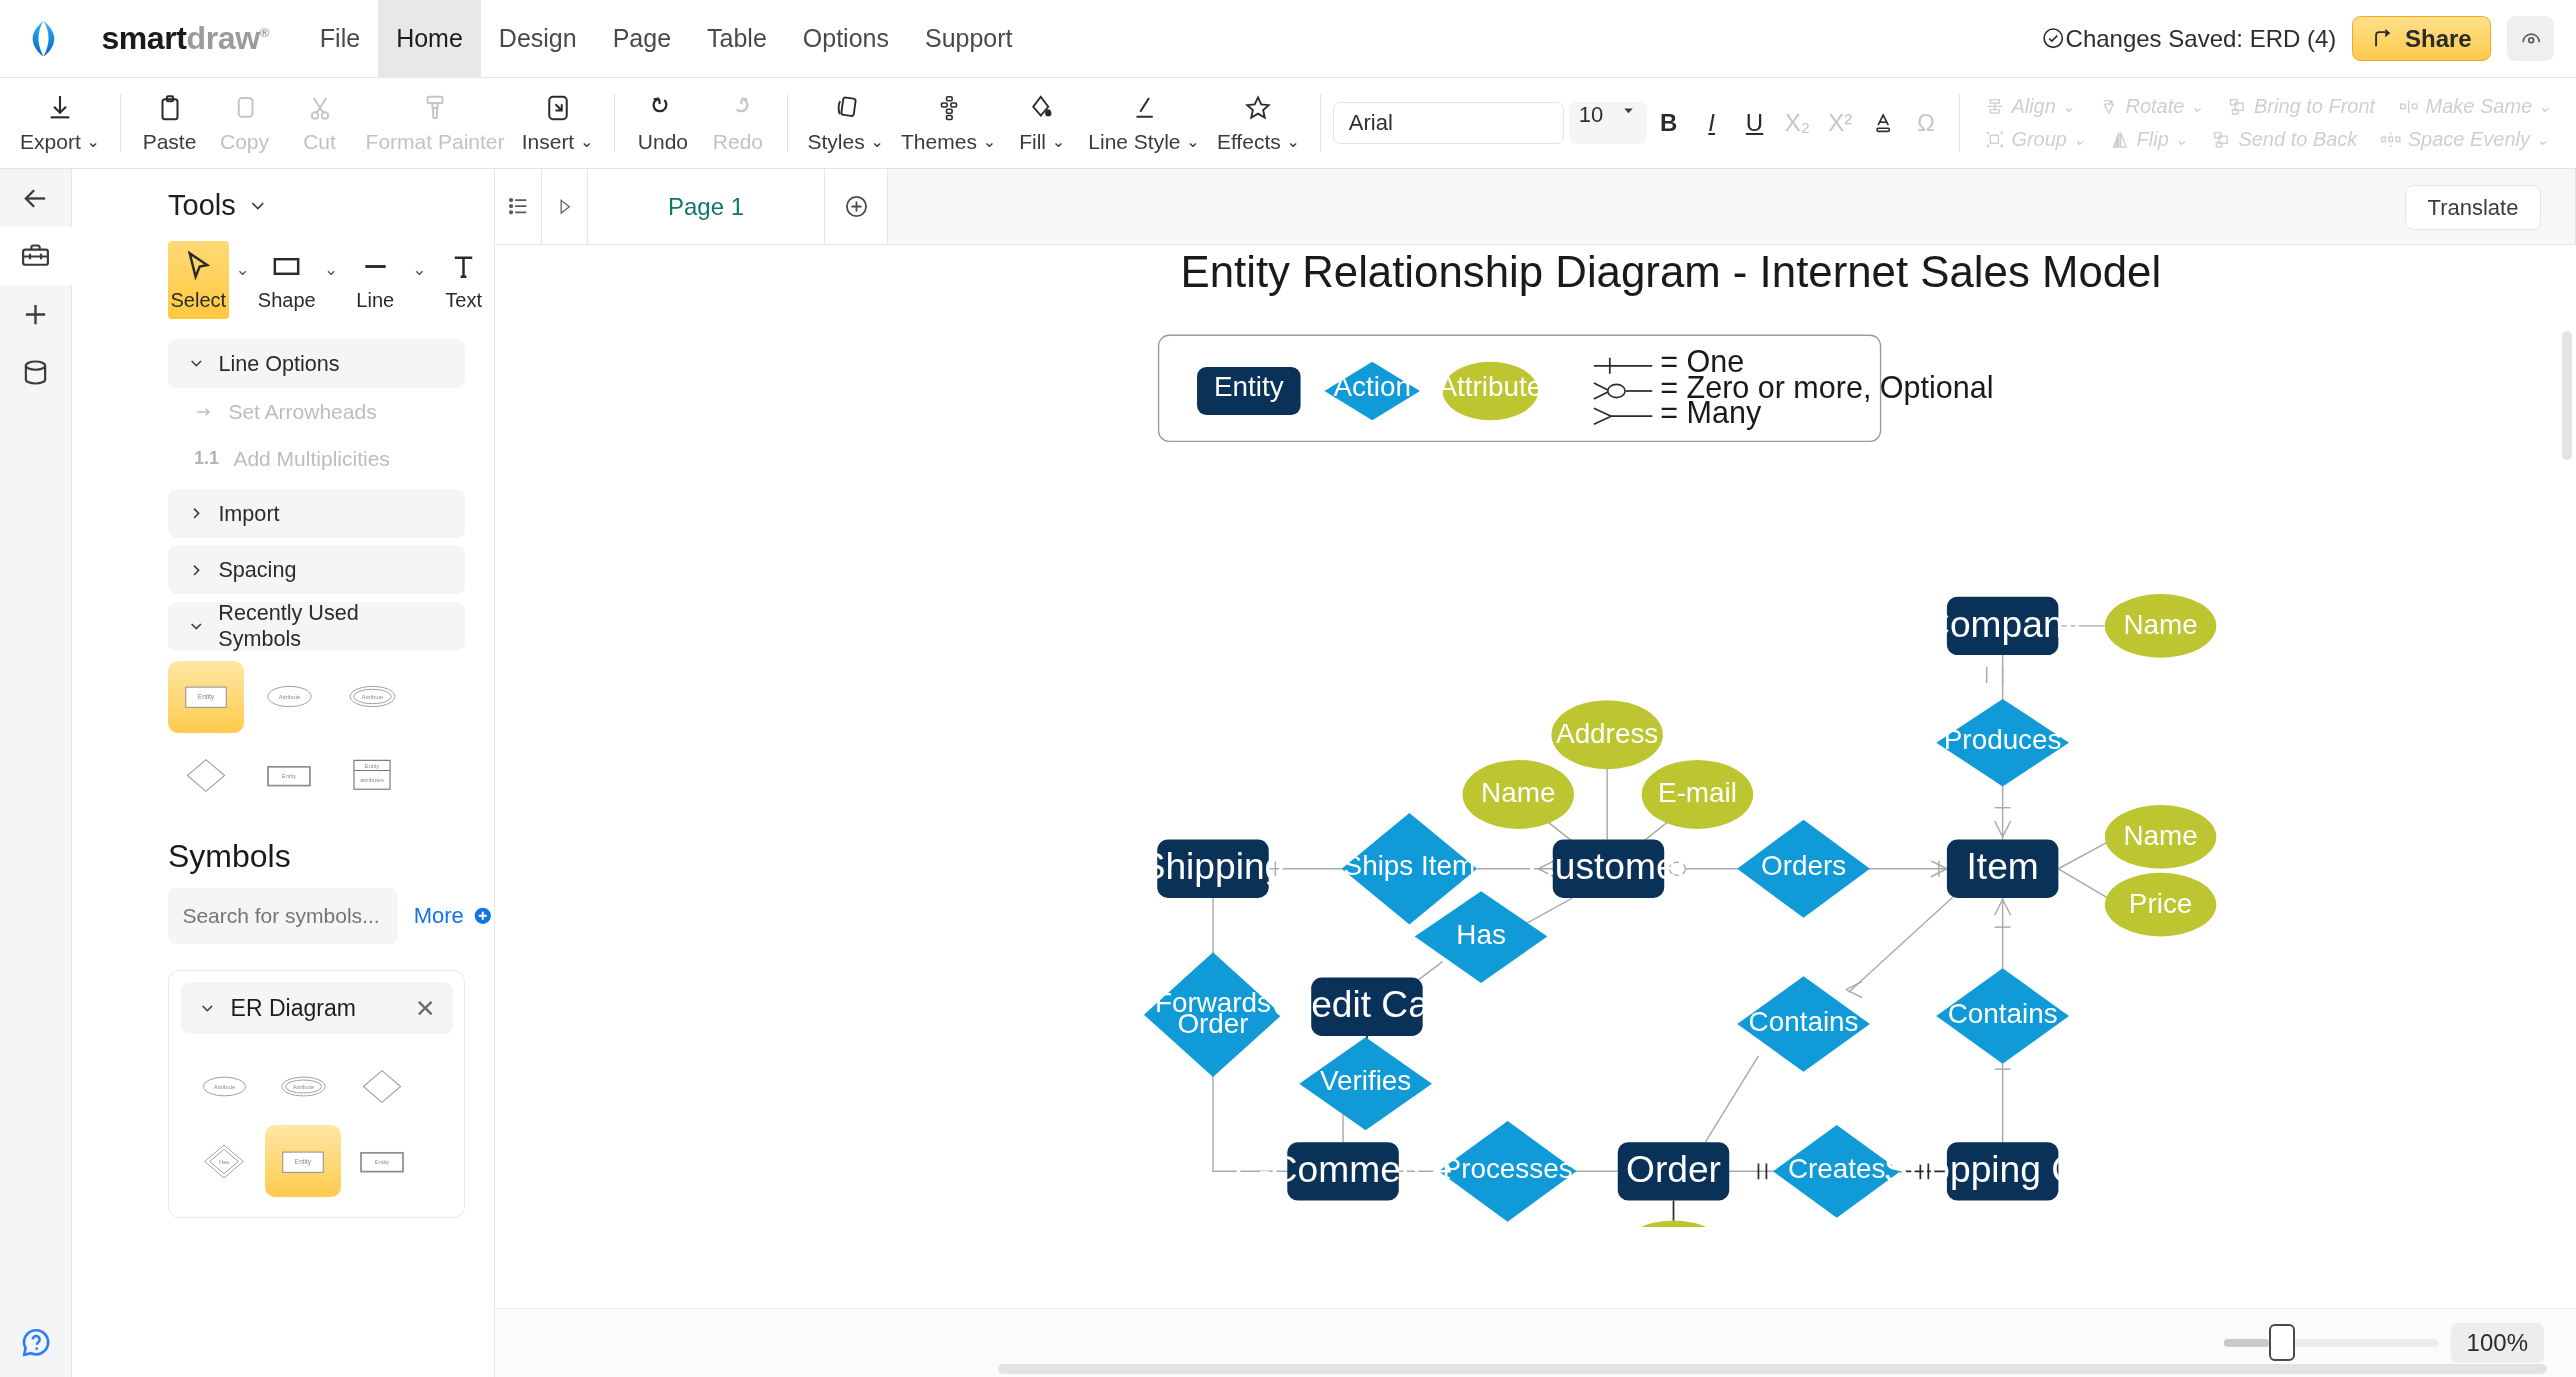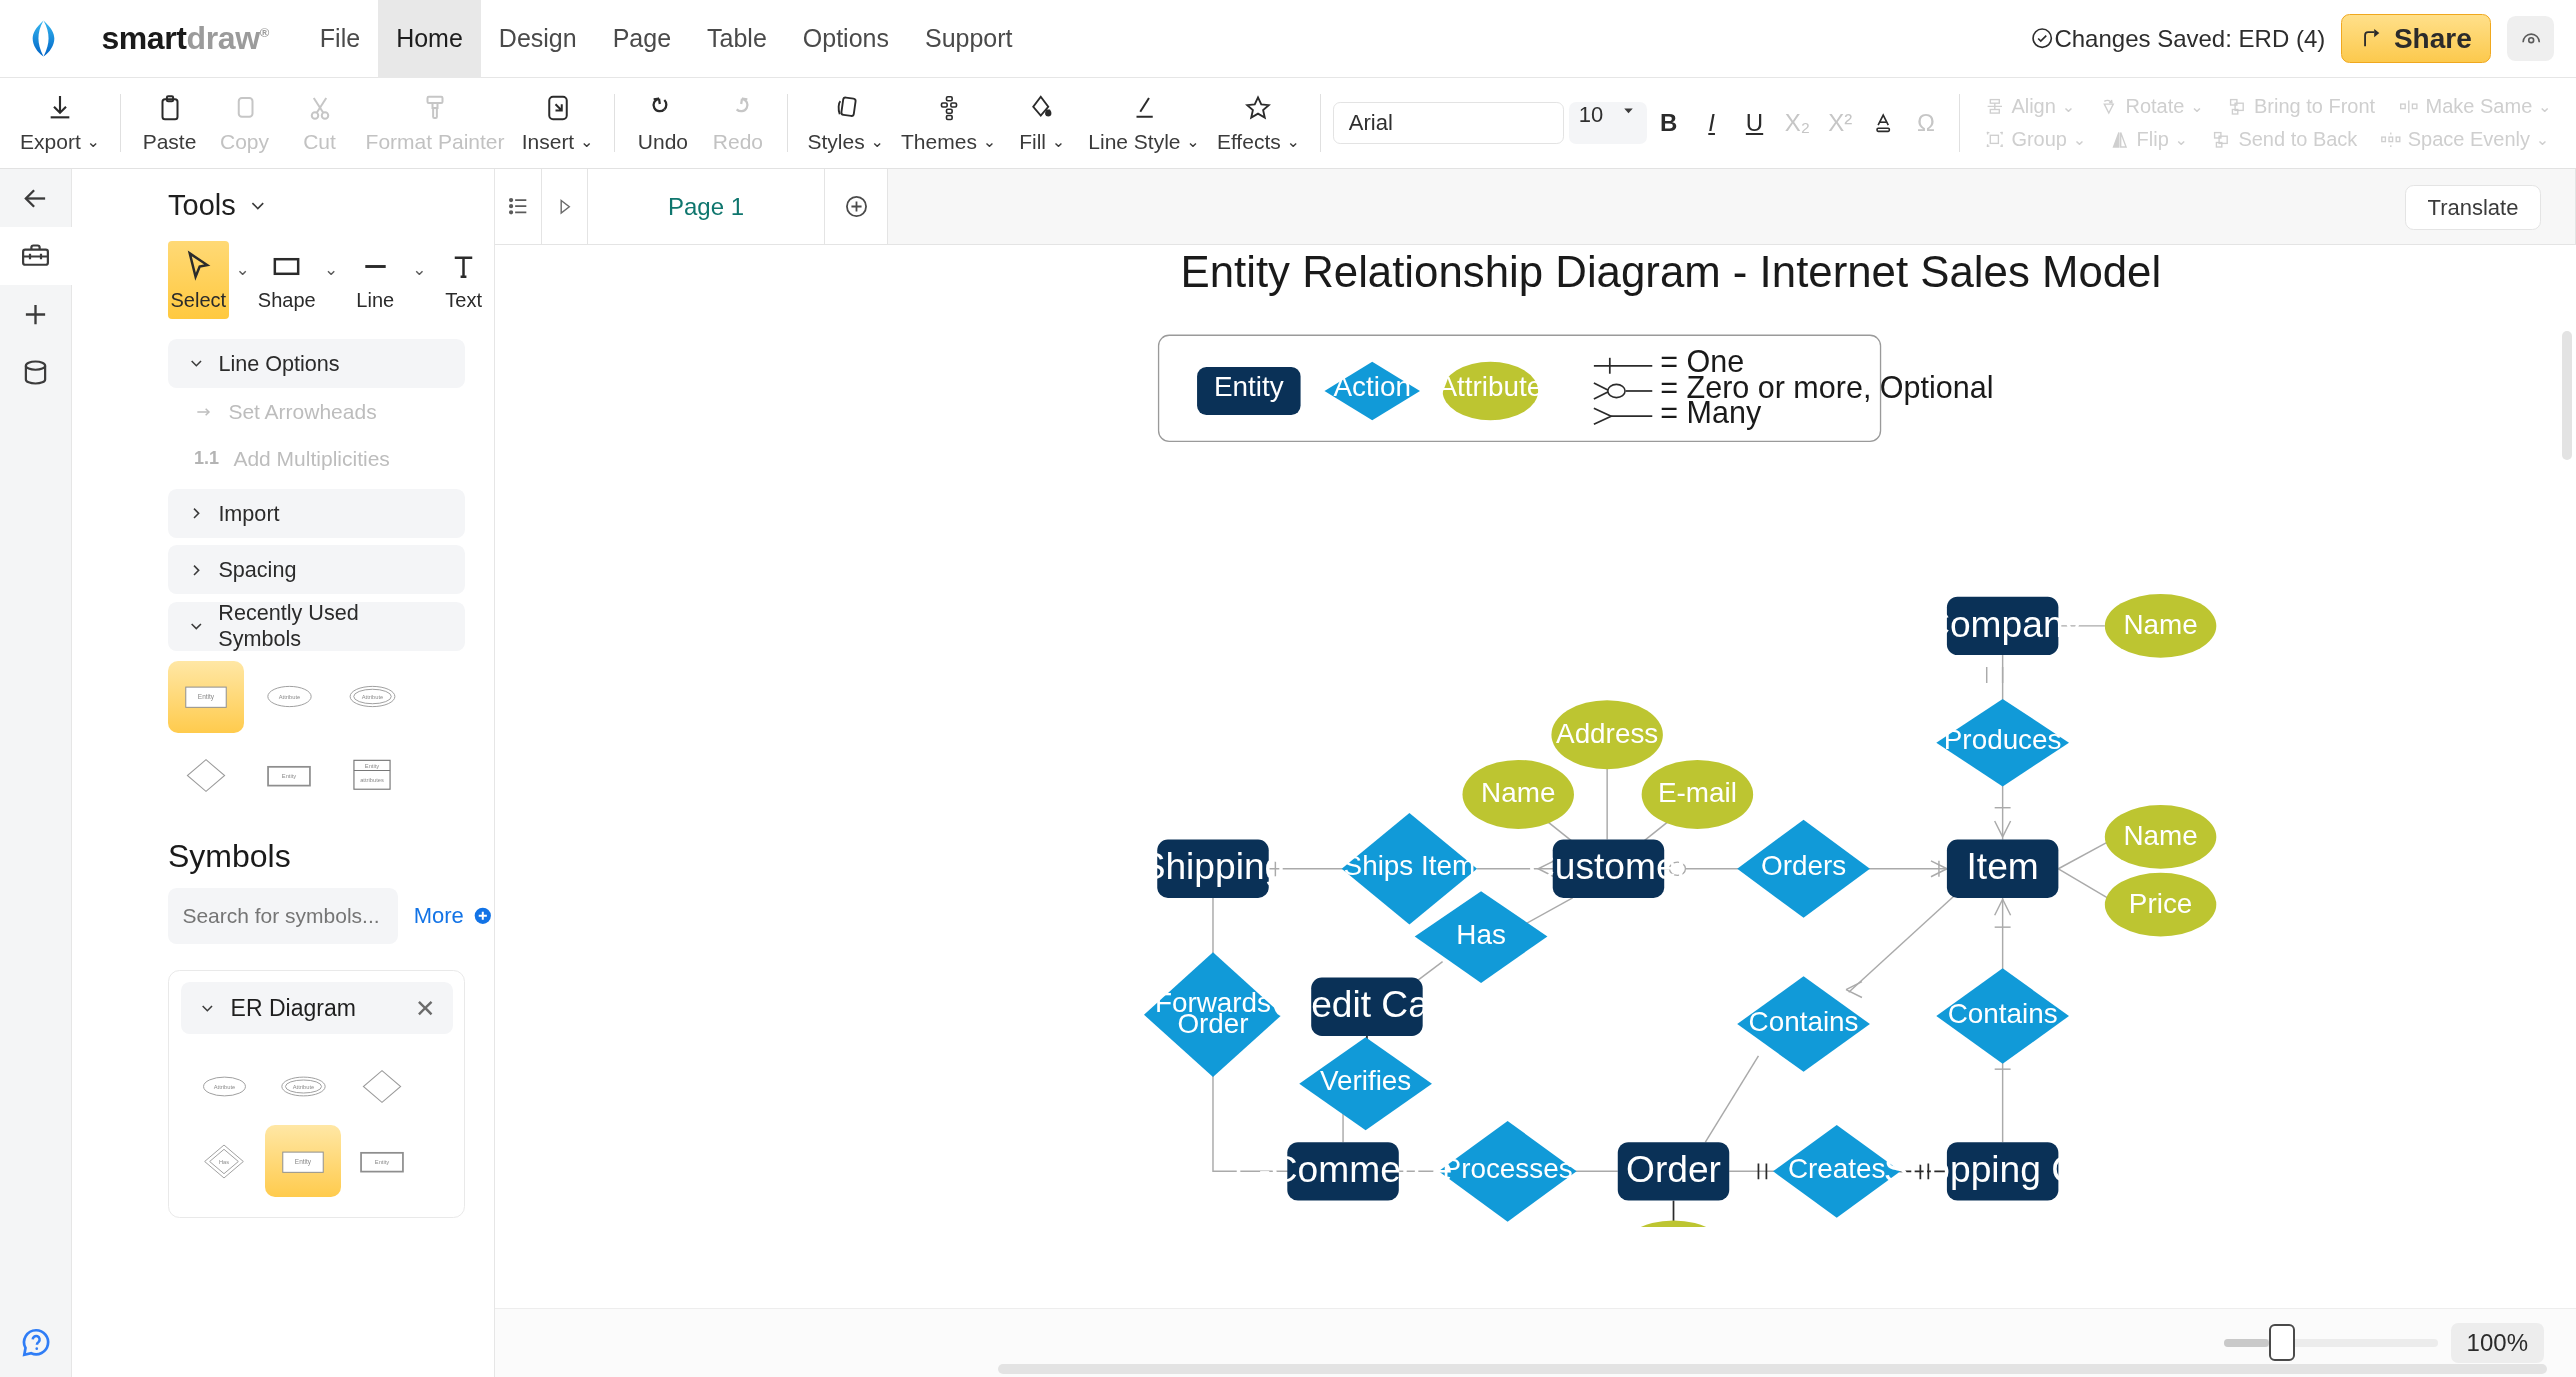--- a/index.html
+++ b/index.html
@@ -35,21 +35,21 @@
   }
   .menu-item.active { background: #e8e8e8; color: #1d1d1d; }
 
   .menubar-right { margin-left: auto; display: flex; align-items: center; margin-right: 21.6px; gap: 16px; }
   .saved-status { display: flex; align-items: center; font-size: 24px; color: #2d2d2d; }
   .check-circle { width: 24.4px; height: 24.4px; }
   .share-btn {
     display: flex; align-items: center; gap: 8.6px;
     background: linear-gradient(180deg,#ffe08a 0%, #fcc94d 100%);
     border: 1.4px solid #f0a81e; border-radius: 8.6px;
-    padding: 7.2px 18.7px; font-size: 28px; font-weight: 600; color: #2b2b2b; cursor: pointer;
+    padding: 7.2px 18.7px; font-size: 24px; font-weight: 600; color: #2b2b2b; cursor: pointer;
   }
   .eye-btn {
     width: 47px; height: 45px; background: #efefef; border-radius: 8.6px;
     display: flex; align-items: center; justify-content: center; cursor: pointer;
   }
 
   
   .ribbon {
     height: 91px; min-height: 91px;
     display: flex; align-items: stretch;
@@ -79,21 +79,21 @@
     font-size: 22px; color: #2f2f2f;
   }
   .fmt-row { display: flex; align-items: center; gap: 2.9px; }
   .fmt-btn {
     width: 40px; height: 37px; display: flex; align-items: center; justify-content: center;
     font-size: 24px; color: #2b2b2b; cursor: pointer;
   }
   .fmt-btn.dim { color: #c6c6c6; }
 
   
-  .arrange-group { display: flex; flex-direction: column; justify-content: center; gap: 10px; padding: 0 13px; }
+  .arrange-group { display: flex; flex-direction: column; justify-content: center; gap: 10px; padding: 0 13px; font-style: italic; }
   .arr-row { display: flex; align-items: center; }
   .arr-btn {
     display: flex; align-items: center; gap: 5.8px; padding: 0 11.5px; font-size: 20px;
     color: #cfcfcf; cursor: default; white-space: nowrap;
   }
   .arr-btn svg { flex: 0 0 auto; }
 
   
   .main { flex: 1; display: flex; min-height: 0; }
 

